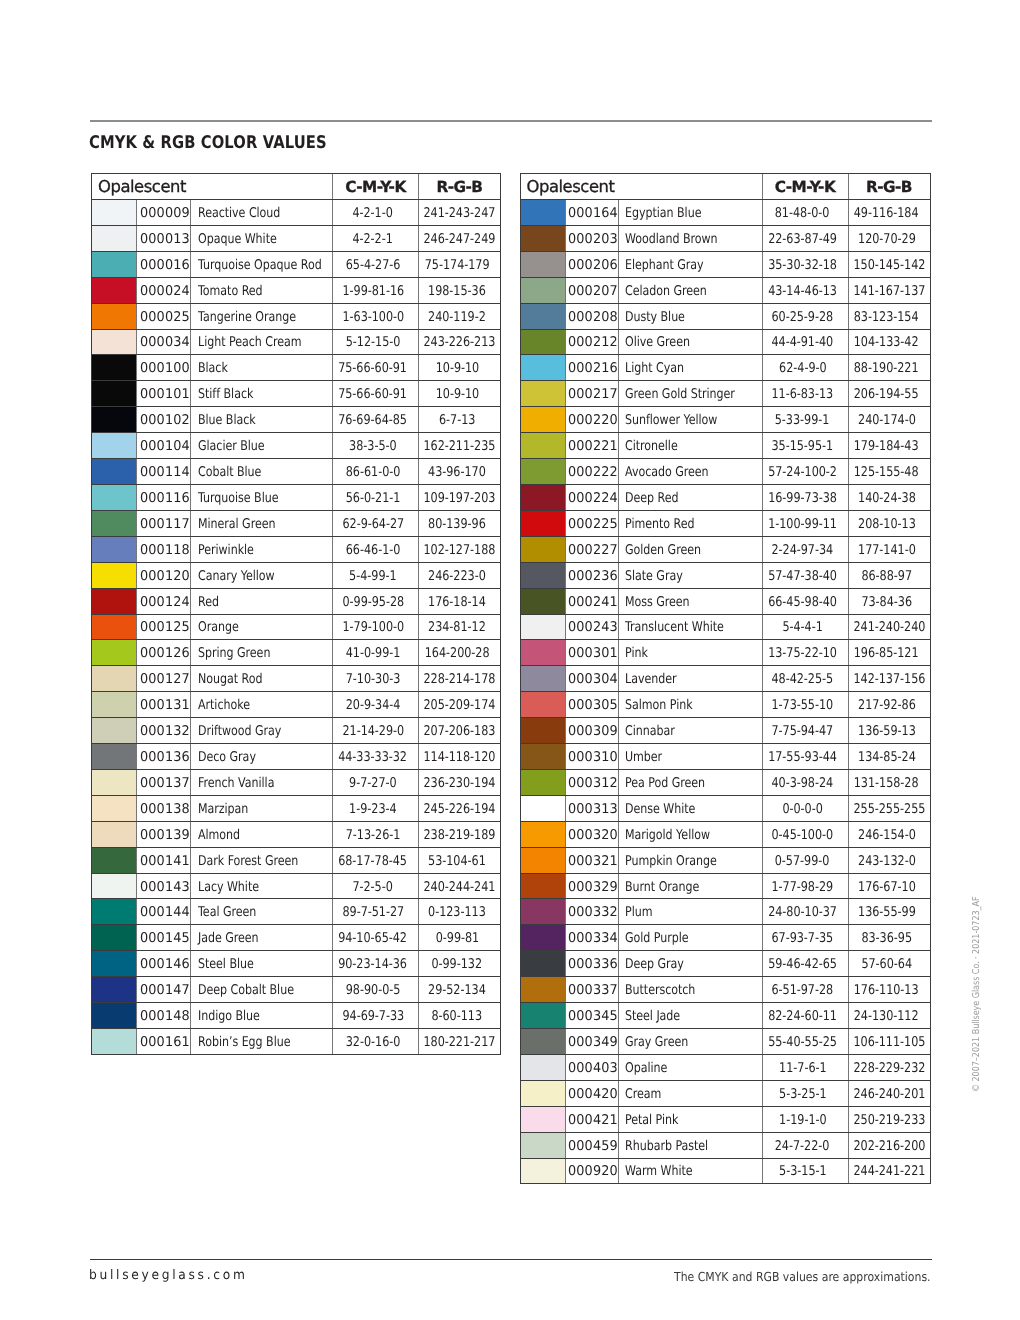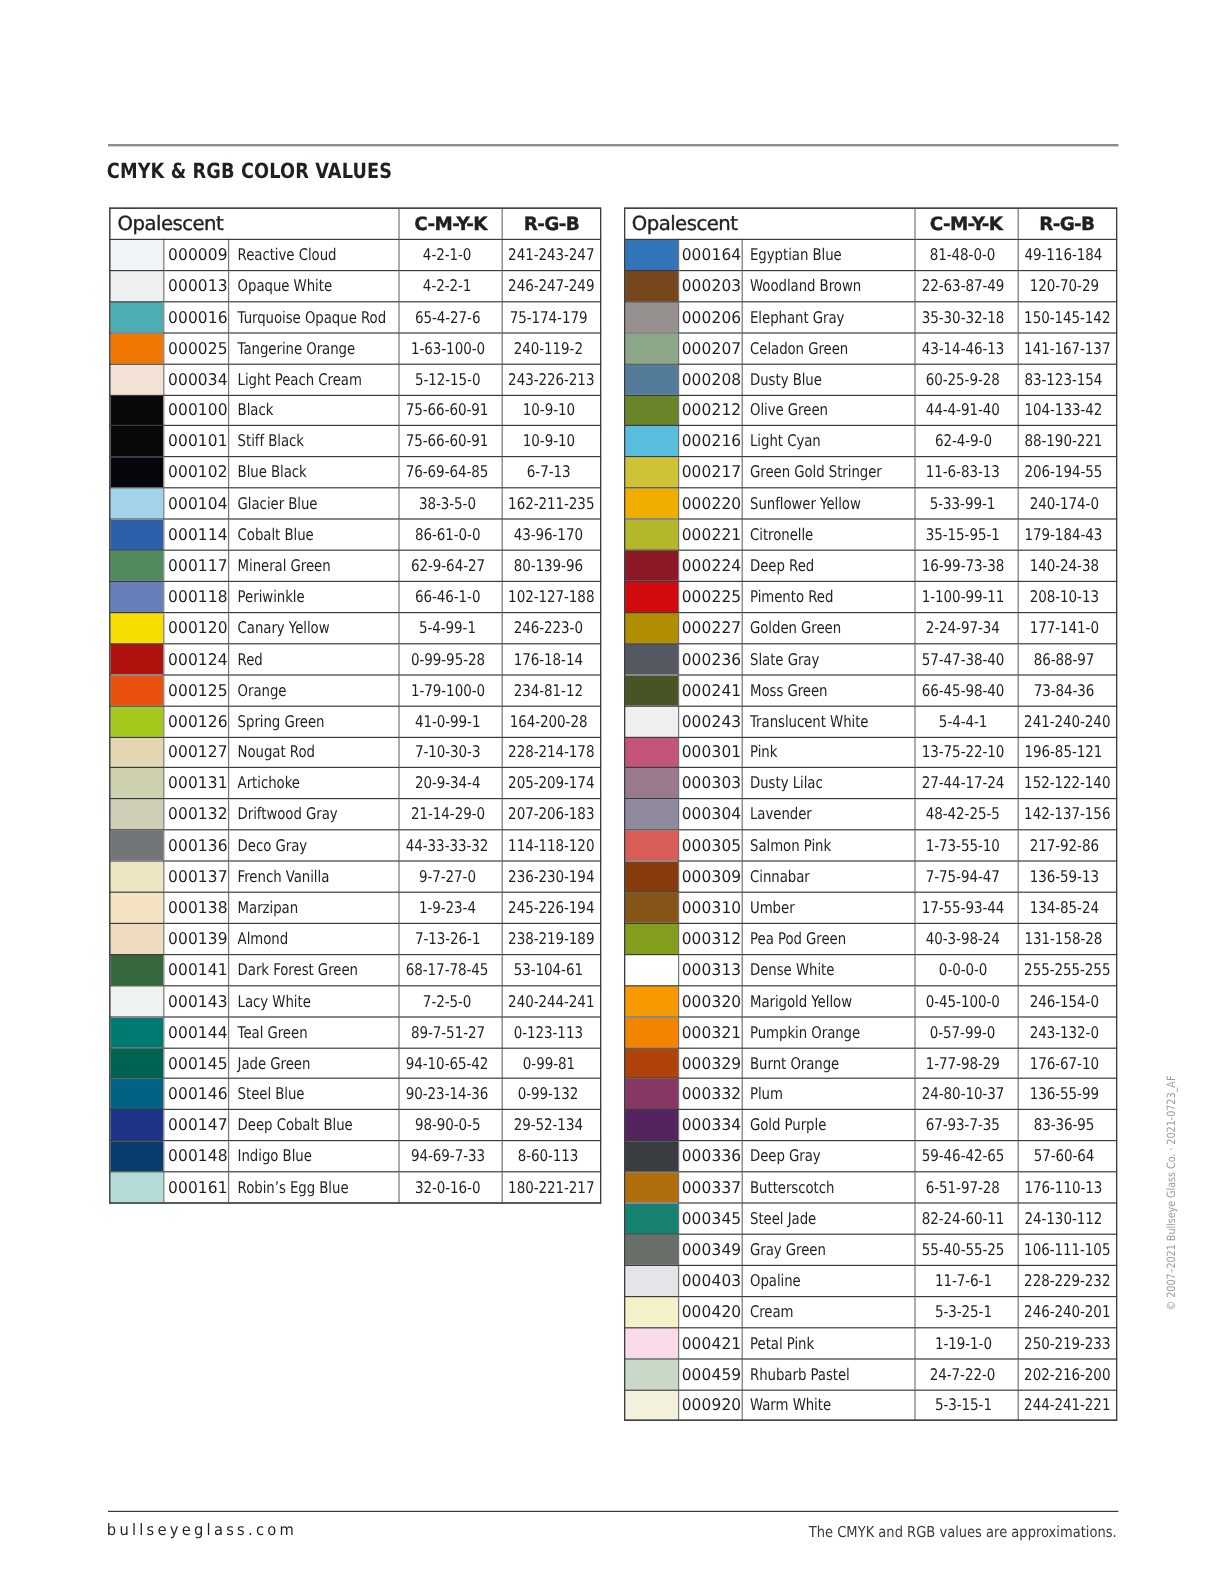--- a/index.html
+++ b/index.html
@@ -139,20 +139,27 @@
           <td class="c-val"><span>246-247-249</span></td>
         </tr>
         <tr>
           <td class="c-sw" style="background: rgb(75, 174, 179);"></td>
           <td class="c-code"><span>000016</span></td>
           <td class="c-name"><span>Turquoise Opaque Rod</span></td>
           <td class="c-val"><span>65-4-27-6</span></td>
           <td class="c-val"><span>75-174-179</span></td>
         </tr>
         <tr>
+          <td class="c-sw" style="background: rgb(198, 15, 36);"></td>
+          <td class="c-code"><span>000024</span></td>
+          <td class="c-name"><span>Tomato Red</span></td>
+          <td class="c-val"><span>1-99-81-16</span></td>
+          <td class="c-val"><span>198-15-36</span></td>
+        </tr>
+        <tr>
           <td class="c-sw" style="background: rgb(240, 119, 2);"></td>
           <td class="c-code"><span>000025</span></td>
           <td class="c-name"><span>Tangerine Orange</span></td>
           <td class="c-val"><span>1-63-100-0</span></td>
           <td class="c-val"><span>240-119-2</span></td>
         </tr>
         <tr>
           <td class="c-sw" style="background: rgb(243, 226, 213);"></td>
           <td class="c-code"><span>000034</span></td>
           <td class="c-name"><span>Light Peach Cream</span></td>
@@ -186,20 +193,27 @@
           <td class="c-name"><span>Glacier Blue</span></td>
           <td class="c-val"><span>38-3-5-0</span></td>
           <td class="c-val"><span>162-211-235</span></td>
         </tr>
         <tr>
           <td class="c-sw" style="background: rgb(43, 96, 170);"></td>
           <td class="c-code"><span>000114</span></td>
           <td class="c-name"><span>Cobalt Blue</span></td>
           <td class="c-val"><span>86-61-0-0</span></td>
           <td class="c-val"><span>43-96-170</span></td>
+        </tr>
+        <tr>
+          <td class="c-sw" style="background: rgb(109, 197, 203);"></td>
+          <td class="c-code"><span>000116</span></td>
+          <td class="c-name"><span>Turquoise Blue</span></td>
+          <td class="c-val"><span>56-0-21-1</span></td>
+          <td class="c-val"><span>109-197-203</span></td>
         </tr>
         <tr>
           <td class="c-sw" style="background: rgb(80, 139, 96);"></td>
           <td class="c-code"><span>000117</span></td>
           <td class="c-name"><span>Mineral Green</span></td>
           <td class="c-val"><span>62-9-64-27</span></td>
           <td class="c-val"><span>80-139-96</span></td>
         </tr>
         <tr>
           <td class="c-sw" style="background: rgb(102, 127, 188);"></td>
@@ -424,20 +438,27 @@
           <td class="c-val"><span>240-174-0</span></td>
         </tr>
         <tr>
           <td class="c-sw" style="background: rgb(179, 184, 43);"></td>
           <td class="c-code"><span>000221</span></td>
           <td class="c-name"><span>Citronelle</span></td>
           <td class="c-val"><span>35-15-95-1</span></td>
           <td class="c-val"><span>179-184-43</span></td>
         </tr>
         <tr>
+          <td class="c-sw" style="background: rgb(125, 155, 48);"></td>
+          <td class="c-code"><span>000222</span></td>
+          <td class="c-name"><span>Avocado Green</span></td>
+          <td class="c-val"><span>57-24-100-2</span></td>
+          <td class="c-val"><span>125-155-48</span></td>
+        </tr>
+        <tr>
           <td class="c-sw" style="background: rgb(140, 24, 38);"></td>
           <td class="c-code"><span>000224</span></td>
           <td class="c-name"><span>Deep Red</span></td>
           <td class="c-val"><span>16-99-73-38</span></td>
           <td class="c-val"><span>140-24-38</span></td>
         </tr>
         <tr>
           <td class="c-sw" style="background: rgb(208, 10, 13);"></td>
           <td class="c-code"><span>000225</span></td>
           <td class="c-name"><span>Pimento Red</span></td>
@@ -473,27 +494,20 @@
           <td class="c-val"><span>241-240-240</span></td>
         </tr>
         <tr>
           <td class="c-sw" style="background: rgb(196, 85, 121);"></td>
           <td class="c-code"><span>000301</span></td>
           <td class="c-name"><span>Pink</span></td>
           <td class="c-val"><span>13-75-22-10</span></td>
           <td class="c-val"><span>196-85-121</span></td>
         </tr>
         <tr>
-          <td class="c-sw" style="background: rgb(152, 122, 140);"></td>
-          <td class="c-code"><span>000303</span></td>
-          <td class="c-name"><span>Dusty Lilac</span></td>
-          <td class="c-val"><span>27-44-17-24</span></td>
-          <td class="c-val"><span>152-122-140</span></td>
-        </tr>
-        <tr>
           <td class="c-sw" style="background: rgb(142, 137, 156);"></td>
           <td class="c-code"><span>000304</span></td>
           <td class="c-name"><span>Lavender</span></td>
           <td class="c-val"><span>48-42-25-5</span></td>
           <td class="c-val"><span>142-137-156</span></td>
         </tr>
         <tr>
           <td class="c-sw" style="background: rgb(217, 92, 86);"></td>
           <td class="c-code"><span>000305</span></td>
           <td class="c-name"><span>Salmon Pink</span></td>

